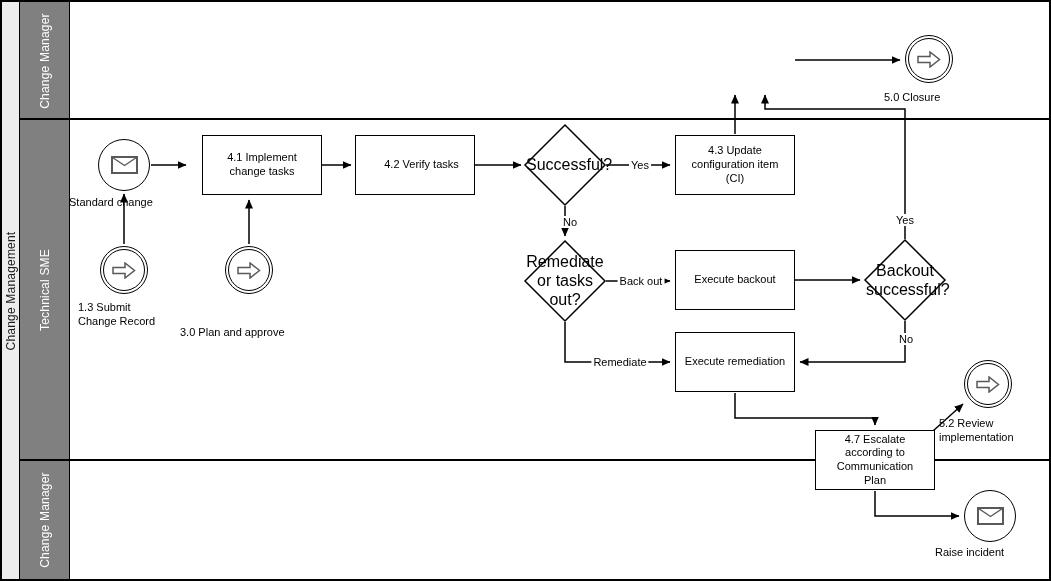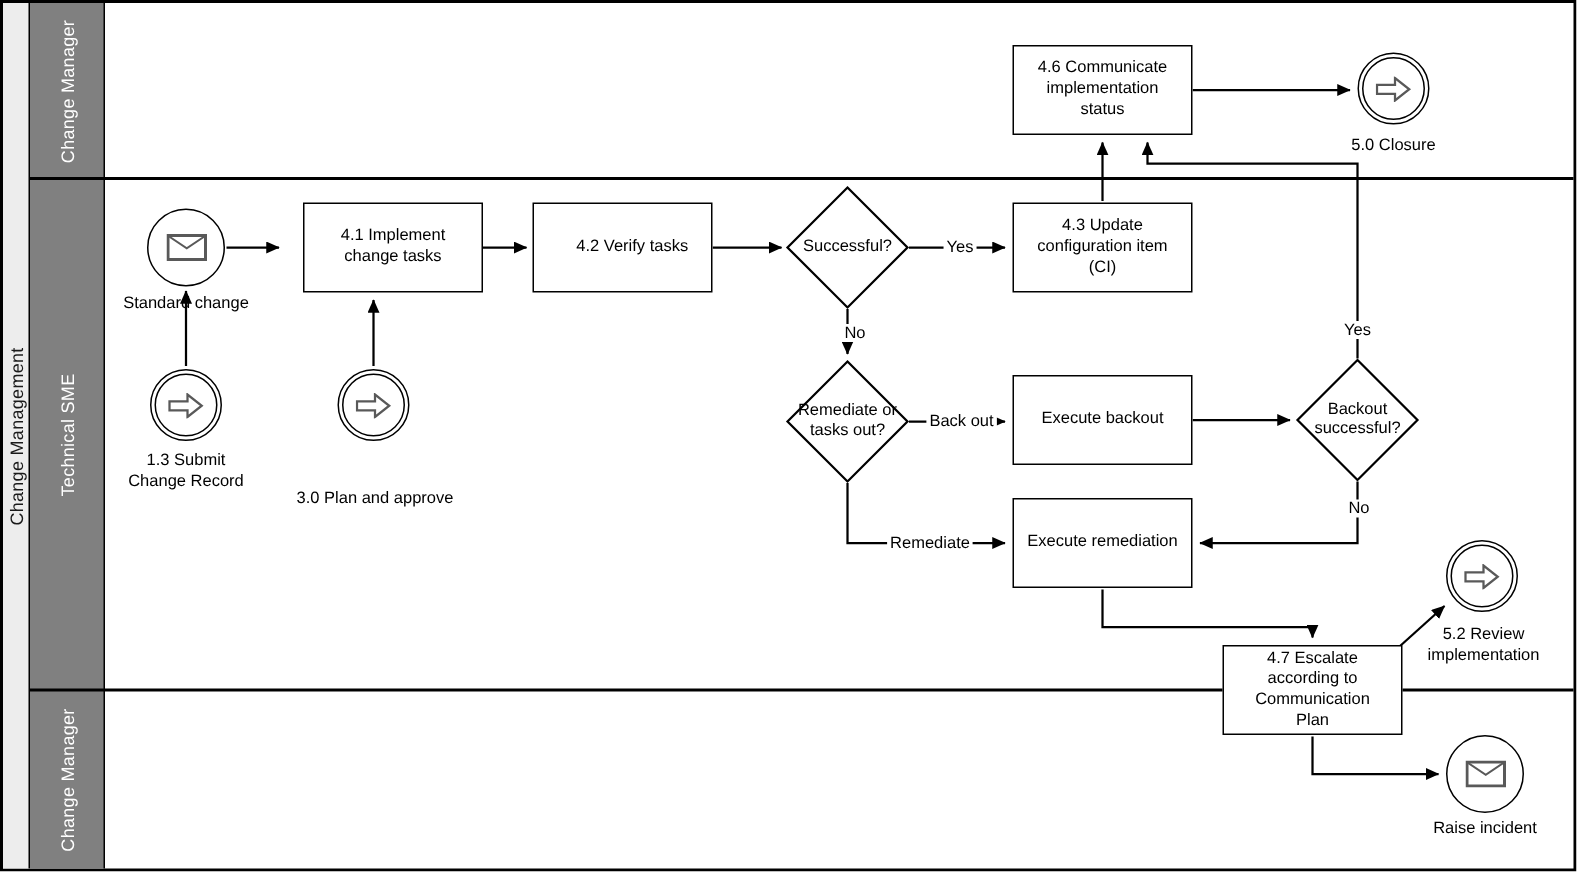--- a/index.html
+++ b/index.html
@@ -68,25 +68,25 @@
   }
   .event.msg { width: 52px; height: 52px; }
   .event.link { width: 48px; height: 48px; }
   .event .inner-ring {
     position: absolute; inset: 2px; border: 1.3px solid #000; border-radius: 50%;
     display: flex; align-items: center; justify-content: center;
   }
 
   
   .node-label {
-    position: absolute; text-align: center; font-size: 11px; line-height: 1.25;
+    position: absolute; text-align: left; font-size: 11px; line-height: 1.25;
     color: #000; z-index: 4; transform: translateX(-50%);
   }
   .gw-label {
-    position: absolute; text-align: center; font-size: 11px; line-height: 1.2;
+    position: absolute; text-align: center; font-size: 16px; line-height: 1.2;
     color: #000; z-index: 4; transform: translate(-50%,-50%);
   }
   .edge-label {
     position: absolute; font-size: 11px; color: #000; background: #fff;
     padding: 0 2px; z-index: 4; transform: translate(-50%,-50%); white-space: nowrap;
   }
 </style>
 </head>
 <body>
 
@@ -138,23 +138,20 @@
 
   <div class="task" style="left:190px; top:135px;margin-left:12px;">
     <span>4.1 Implement change tasks</span>
   </div>
   <div class="task" style="left:355px; top:135px;padding-left:19px;">
     <span>4.2 Verify tasks</span>
   </div>
   <div class="task" style="left:675px; top:135px;">
     <span>4.3 Update configuration item (CI)</span>
   </div>
-  <div class="task" style="left:675px; top:30px;">
-    <span>4.6 Communicate implementation status</span>
-  </div>
   <div class="task" style="left:675px; top:332px;">
     <span>Execute remediation</span>
   </div>
   <div class="task" style="left:675px; top:250px;">
     <span>Execute backout</span>
   </div>
   <div class="task narrowpad" style="left:815px; top:430px;">
     <span>4.7 Escalate according to Communication Plan</span>
   </div>
 

